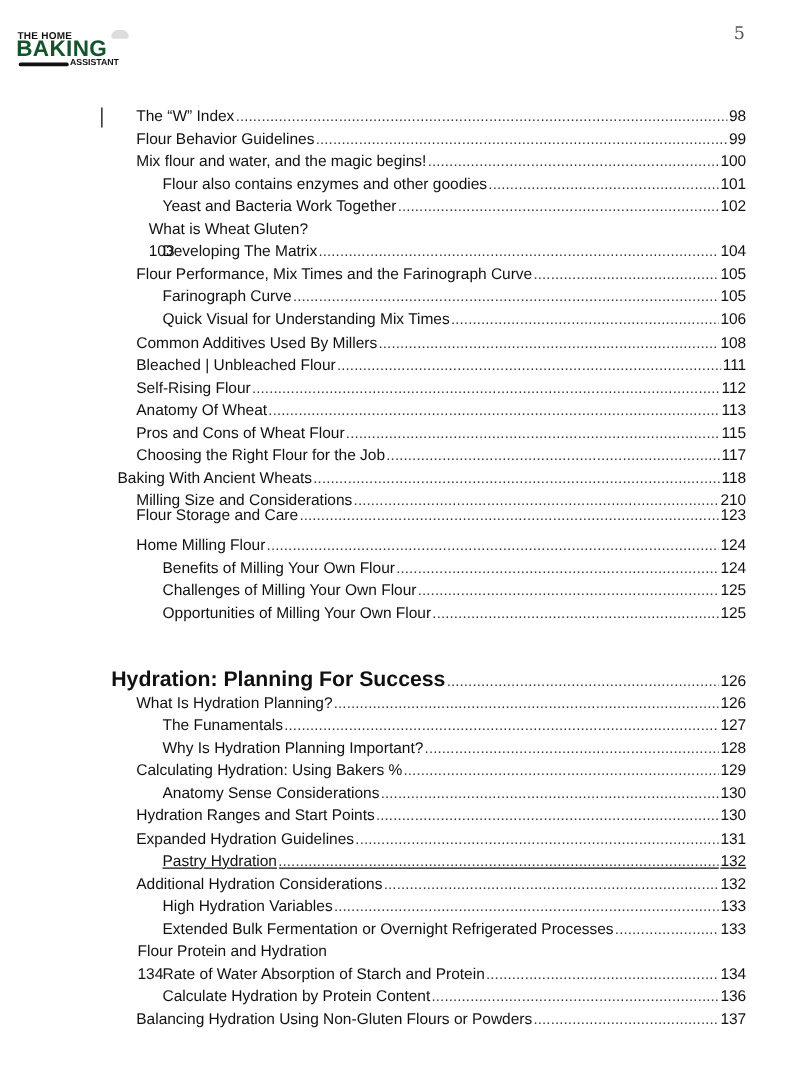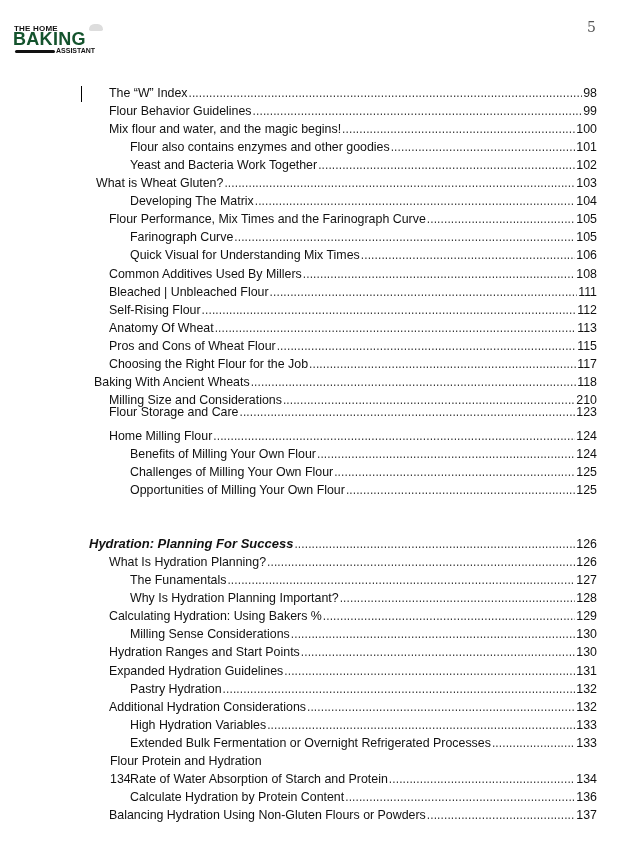--- a/index.html
+++ b/index.html
@@ -10,21 +10,21 @@
     .logo .rolling-pin { position: absolute; left: 2px; top: 26px; width: 40px; height: 3px; background: #111; border-radius: 2px; }
     .logo .bottom { position: absolute; left: 43px; top: 23px; font-size: 7px; font-weight: bold; color: #111; }
     .logo .hat { position: absolute; left: 76px; top: 0px; width: 14px; height: 7px; background: #ddd; border-radius: 6px 6px 2px 2px; }
     .page-number { position: absolute; left: 587px; top: 19px; font-family: "DejaVu Serif", serif; font-size: 14px; color: #555; }
     .toc { position: absolute; left: 0; top: 84px; width: 630px; }
     .entry { position: absolute; display: flex; align-items: baseline; font-size: 12.4px; line-height: 18px; height: 18px; right: 33px; white-space: nowrap; padding-left: 28px; }
     .entry .title { flex: 0 0 auto; }
     .entry .leader { flex: 1 1 auto; overflow: hidden; color: #333; font-size: 12px; margin: 0 1px; }
     .entry .leader::before { content: "..............................................................................................................................................................................................................................................................."; letter-spacing: 0.1px; }
     .entry .pg { flex: 0 0 auto; text-align: right; }
-    .entry.bold .title { font-weight: bold; font-size: 13px; font-style: italic; }
+    .entry.bold .title { font-weight: bold; font-size: 17px; }
     .cursor { position: absolute; left: 81px; top: 86px; width: 1px; height: 16px; background: #000; }
   </style>
 </head>
 <body>
 
 <div class="logo">
   <span class="top">THE HOME</span>
   <span class="hat"></span>
   <span class="big">BAKING</span>
   <span class="rolling-pin"></span>
@@ -54,21 +54,21 @@
     <div class="entry" style="left: 102px; top: 54.15px;">
       <span class="title">Flour also contains enzymes and other goodies</span>
       <span class="leader"></span>
       <span class="pg">101</span>
     </div>
     <div class="entry" style="left: 102px; top: 72.2px;">
       <span class="title">Yeast and Bacteria Work Together</span>
       <span class="leader"></span>
       <span class="pg">102</span>
     </div>
-    <div class="entry" style="left: 68px; top: 90.25px;">
+    <div class="entry" style="left: 90px; top: 90.25px; flex-direction: column;">
       <span class="title">What is Wheat Gluten?</span>
       <span class="leader"></span>
       <span class="pg">103</span>
     </div>
     <div class="entry" style="left: 102px; top: 108.3px;">
       <span class="title">Developing The Matrix</span>
       <span class="leader"></span>
       <span class="pg">104</span>
     </div>
     <div class="entry" style="left: 81px; top: 126.35px;">
@@ -170,35 +170,35 @@
       <span class="title">Why Is Hydration Planning Important?</span>
       <span class="leader"></span>
       <span class="pg">128</span>
     </div>
     <div class="entry" style="left: 81px; top: 523.35px;">
       <span class="title">Calculating Hydration: Using Bakers %</span>
       <span class="leader"></span>
       <span class="pg">129</span>
     </div>
     <div class="entry" style="left: 102px; top: 541.4px;">
-      <span class="title">Milling Sense Considerations</span>
+      <span class="title">Anatomy Sense Considerations</span>
       <span class="leader"></span>
       <span class="pg">130</span>
     </div>
     <div class="entry" style="left: 81px; top: 559.45px;">
       <span class="title">Hydration Ranges and Start Points</span>
       <span class="leader"></span>
       <span class="pg">130</span>
     </div>
     <div class="entry" style="left: 81px; top: 577.5px;">
       <span class="title">Expanded Hydration Guidelines</span>
       <span class="leader"></span>
       <span class="pg">131</span>
     </div>
-    <div class="entry" style="left: 102px; top: 595.55px;">
+    <div class="entry" style="left: 102px; top: 595.55px; text-decoration: underline;">
       <span class="title">Pastry Hydration</span>
       <span class="leader"></span>
       <span class="pg">132</span>
     </div>
     <div class="entry" style="left: 81px; top: 613.6px;">
       <span class="title">Additional Hydration Considerations</span>
       <span class="leader"></span>
       <span class="pg">132</span>
     </div>
     <div class="entry" style="left: 102px; top: 631.65px;">

